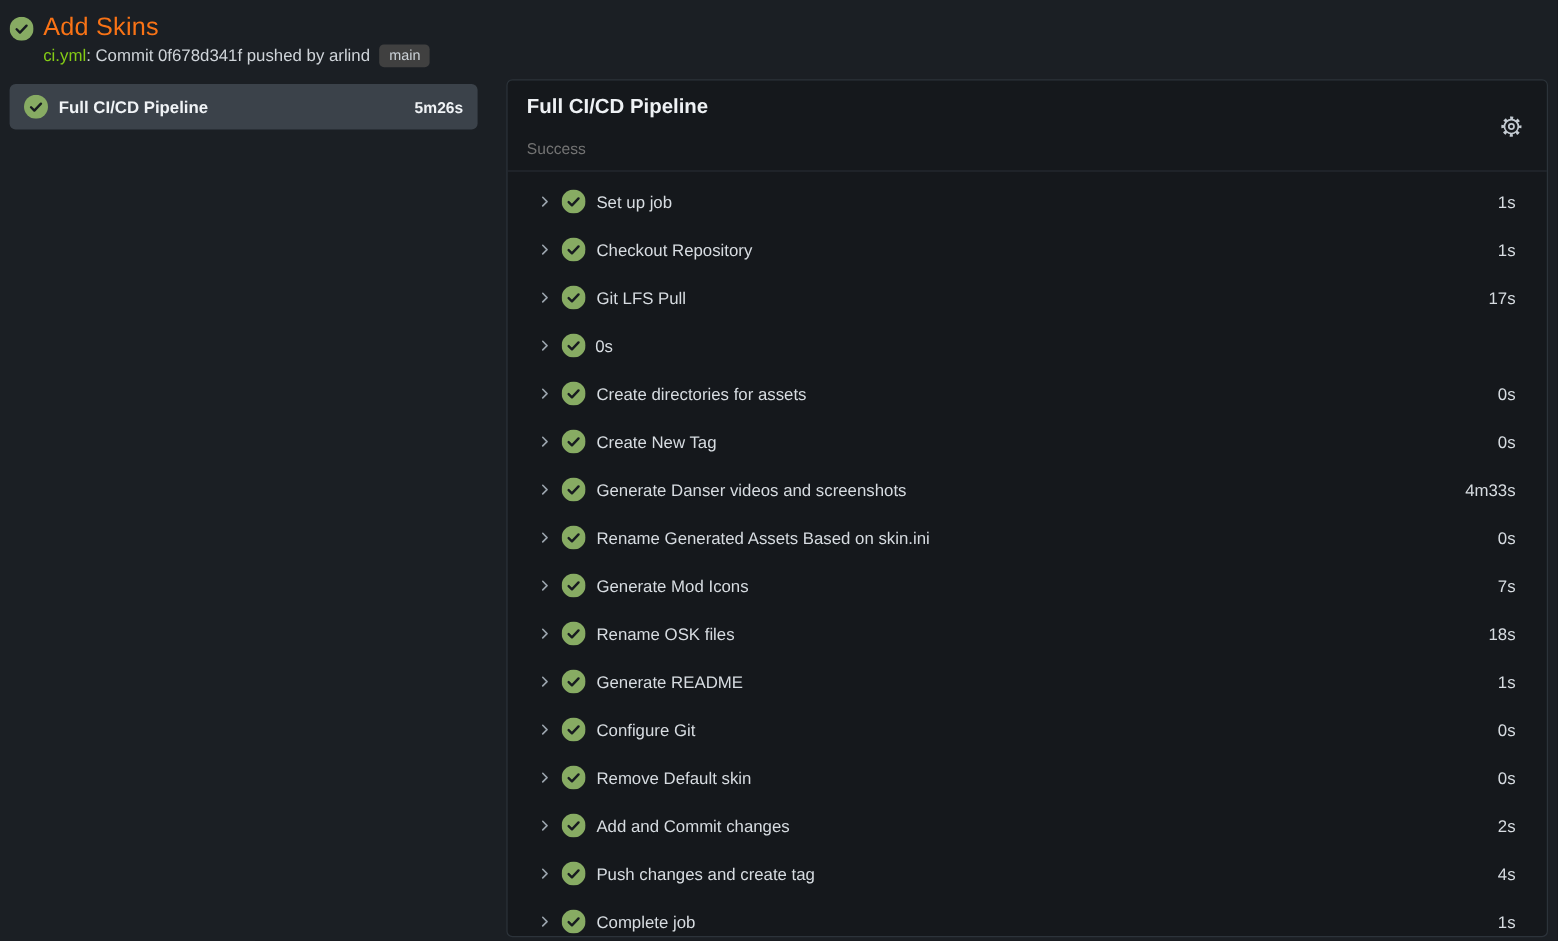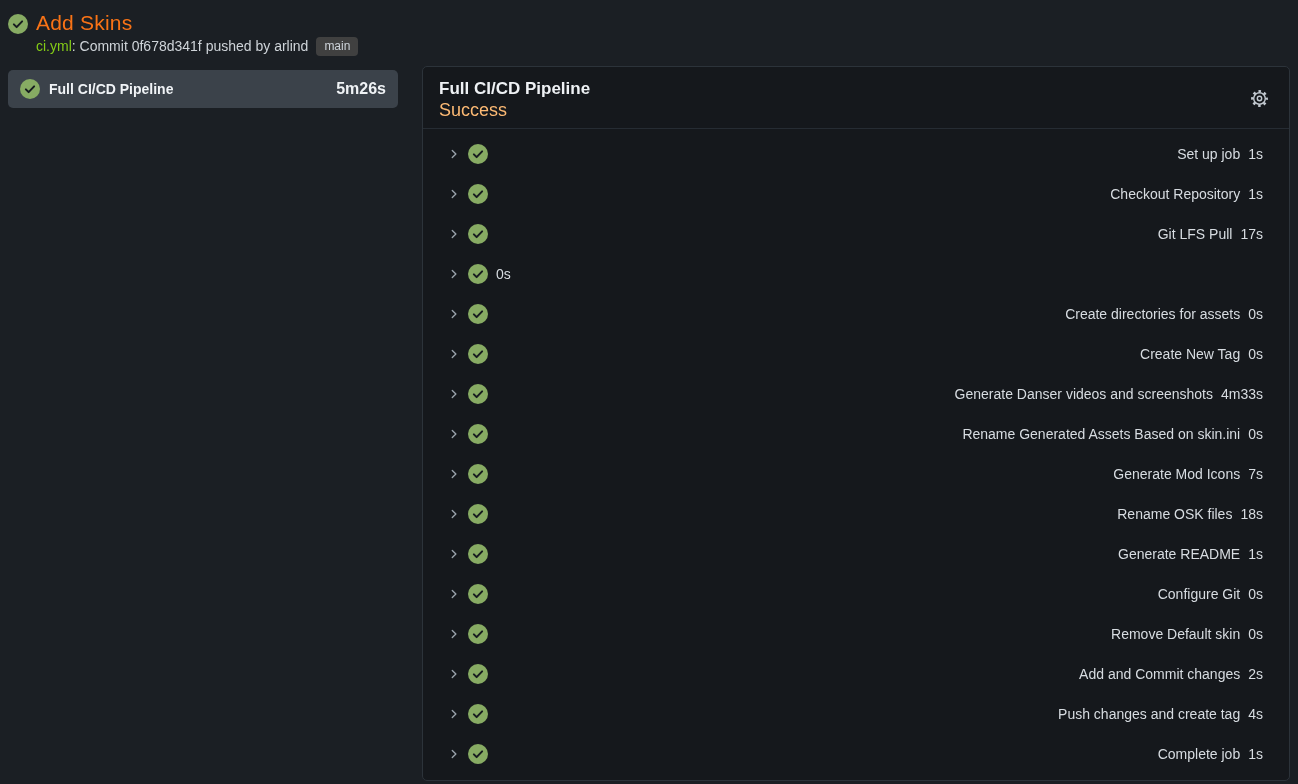--- a/index.html
+++ b/index.html
@@ -34,40 +34,40 @@
   .columns { display: flex; align-items: flex-start; gap: 24px; margin-top: 10px; }
   .left-col { width: 390px; flex: 0 0 390px; padding-top: 4px; }
   .job-card {
     height: 38px; background: #3b424a; border-radius: 5px;
     display: flex; align-items: center; padding: 0 12px; cursor: pointer;
   }
   .job-card .job-name {
     margin-left: 9px; font-size: 14px; font-weight: 700; color: #f0f3f6;
     white-space: nowrap; overflow: hidden; text-overflow: ellipsis; flex: 1;
   }
-  .job-card .job-duration { font-size: 16px; font-weight: 700; color: #f0f3f6; margin-left: 8px; }
+  .job-card .job-duration { font-size: 13px; font-weight: 700; color: #f0f3f6; margin-left: 8px; }
 
   
   .right-panel {
     flex: 1; background: #15181c; border: 1px solid #2c333a;
     border-radius: 5px; height: 715px; display: flex; flex-direction: column;
   }
   .panel-header {
     display: flex; align-items: center; justify-content: space-between;
     padding: 11px 16px 10px; border-bottom: 1px solid #262c33;
   }
   .panel-title { font-size: 17px; font-weight: 600; color: #eef1f4; line-height: 22px; }
-  .panel-status { font-size: 18px; color: #fdba74; margin-top: 2px; line-height: 16px; }
+  .panel-status { font-size: 13px; color: #737373; margin-top: 16px; line-height: 16px; }
   .gear-btn {
     display: inline-flex; align-items: center; justify-content: center;
     width: 28px; height: 28px; cursor: pointer; color: #c3cad1;
   }
 
   
-  .steps { padding: 5px 0 4px; overflow: hidden; flex: 1; text-align: right; }
+  .steps { padding: 5px 0 4px; overflow: hidden; flex: 1; }
   .step-row {
     height: 40px; display: flex; align-items: center;
     padding: 0 26px 0 24px; cursor: pointer;
   }
   .chev { display: inline-flex; color: #9aa3ac; width: 14px; justify-content: center; }
   .step-status { display: inline-flex; margin-left: 7px; }
   .step-name { margin-left: 9px; font-size: 14px; color: #d7dce1; flex: 1; white-space: nowrap; }
   .step-duration { font-size: 14px; color: #d7dce1; margin-left: 8px; }
 
   .status-icon { display: inline-flex; }

